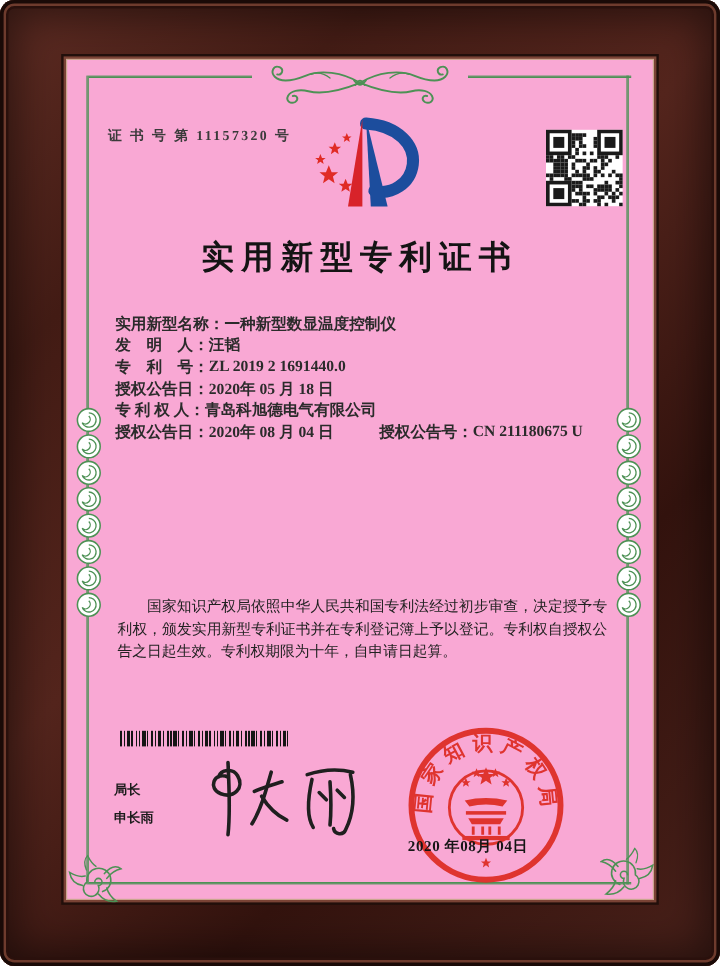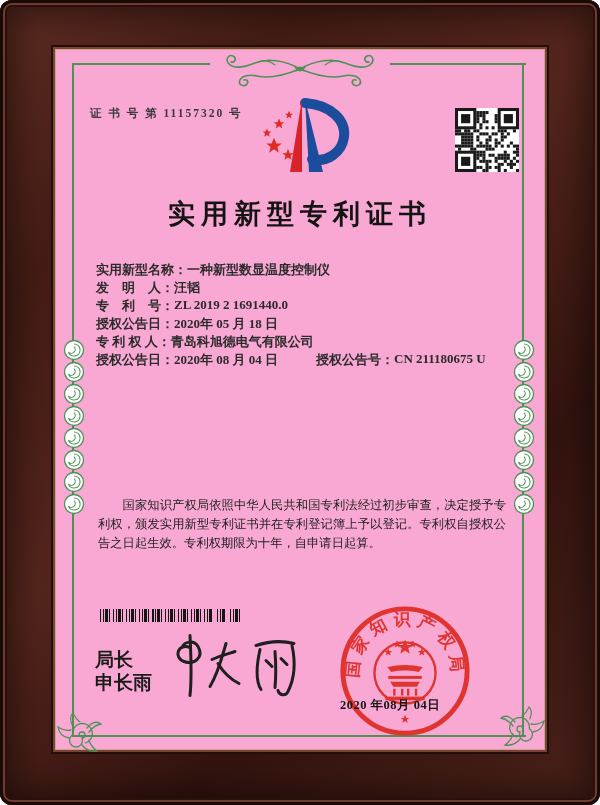--- a/index.html
+++ b/index.html
@@ -37,21 +37,21 @@
   .row{display:flex;white-space:nowrap;}
   .row .lab{flex:0 0 auto;}
   .grant{display:flex;gap:38px;}
   .paras{position:absolute;left:42px;top:432px;width:408px;font-size:12.3px;line-height:19px;
     color:#222;text-align:justify;font-weight:500;margin-top:14px;}
   .paras p{margin:0;text-indent:2em;}
   .barcode{position:absolute;left:44px;top:559px;width:140px;height:13px;
     background:repeating-linear-gradient(90deg,#151515 0 1.5px,transparent 1.5px 3px,
       #151515 3px 4px,transparent 4px 5.5px,#151515 5.5px 8.5px,transparent 8.5px 9.5px,
       #151515 9.5px 10.5px,transparent 10.5px 13px);}
-  .signer{position:absolute;left:39px;top:598px;font-size:19px;font-weight:700;
+  .signer{position:absolute;left:39px;top:598px;font-size:11px;font-weight:700;
     color:#1c1c1c;line-height:23px;}
   .sig{position:absolute;left:104px;top:578px;width:150px;height:78px;}
   .seal{position:absolute;left:280px;top:552px;width:138px;height:138px;opacity:.92;}
   .sealdate{position:absolute;left:272px;top:647px;width:124px;text-align:center;
     font-size:12.5px;font-weight:700;color:#161616;letter-spacing:.5px;z-index:5;}
   svg{display:block;}
 </style>
 </head>
 <body>
 

